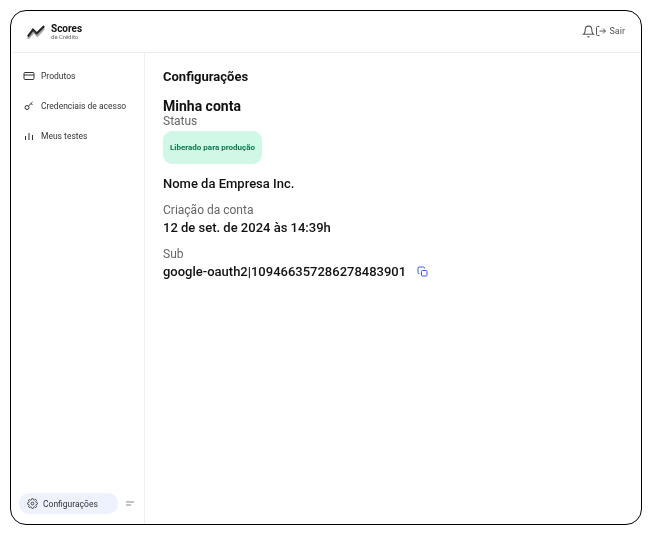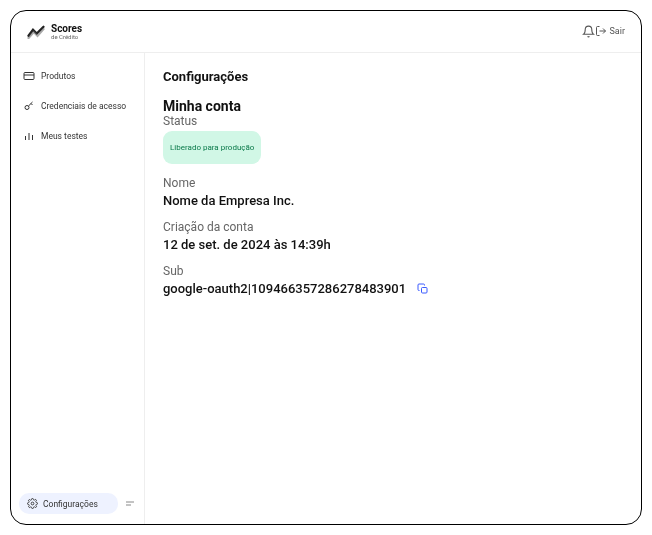--- a/index.html
+++ b/index.html
@@ -21,21 +21,21 @@
     .sidebar-item .icon{width:12px;height:12px;display:flex;align-items:center;justify-content:center;flex-shrink:0}
     .sidebar-bottom{position:absolute;bottom:10px;left:8px;right:8px;display:flex;align-items:center;justify-content:space-between;gap:6px}
     .config-pill{display:flex;align-items:center;gap:5px;background:#eef2ff;border-radius:10px;padding:5px 8px;font-size:8.5px;color:#333;cursor:pointer;flex:1}
     .menu-lines{width:12px;color:#888;cursor:pointer}
     .main{flex:1;padding:16px 18px;overflow:auto}
     .page-title{font-size:13px;font-weight:700;color:#111;margin-bottom:14px}
     .section-title{font-size:14px;font-weight:700;color:#111;margin-bottom:0}
     .field{margin-bottom:12px}
     .field-label{font-size:12px;color:#666;margin-bottom:3px}
     .field-value{font-size:13px;color:#111;font-weight:500}
-    .badge{display:inline-block;background:#d1f7e6;color:#0a7a4a;font-size:8px;padding:12px 7px;border-radius:9px;font-weight:400}
+    .badge{display:inline-block;background:#d1f7e6;color:#0a7a4a;font-size:8px;padding:12px 7px;border-radius:9px;font-weight:700}
     .sub-row{display:flex;align-items:center;gap:11px}
     .copy-icon{color:#3b5bff;cursor:pointer;display:flex}
     svg{display:block}
   </style>
 </head>
 <body>
 
 <div class="app">
   <div class="topbar">
     <div class="topbar-left">
@@ -125,21 +125,20 @@
     <div class="main">
       <h1 class="page-title">Configurações</h1>
       <h2 class="section-title">Minha conta</h2>
 
       <div class="field">
         <div class="field-label">Status</div>
         <span class="badge">Liberado para produção</span>
       </div>
 
       <div class="field">
-        <div class="field-label">Nome</div>
         <div class="field-value">Nome da Empresa Inc.</div>
       </div>
 
 
 
       <div class="field">
         <div class="field-label">Criação da conta</div>
         <div class="field-value">12 de set. de 2024 às 14:39h</div>
       </div>
 

